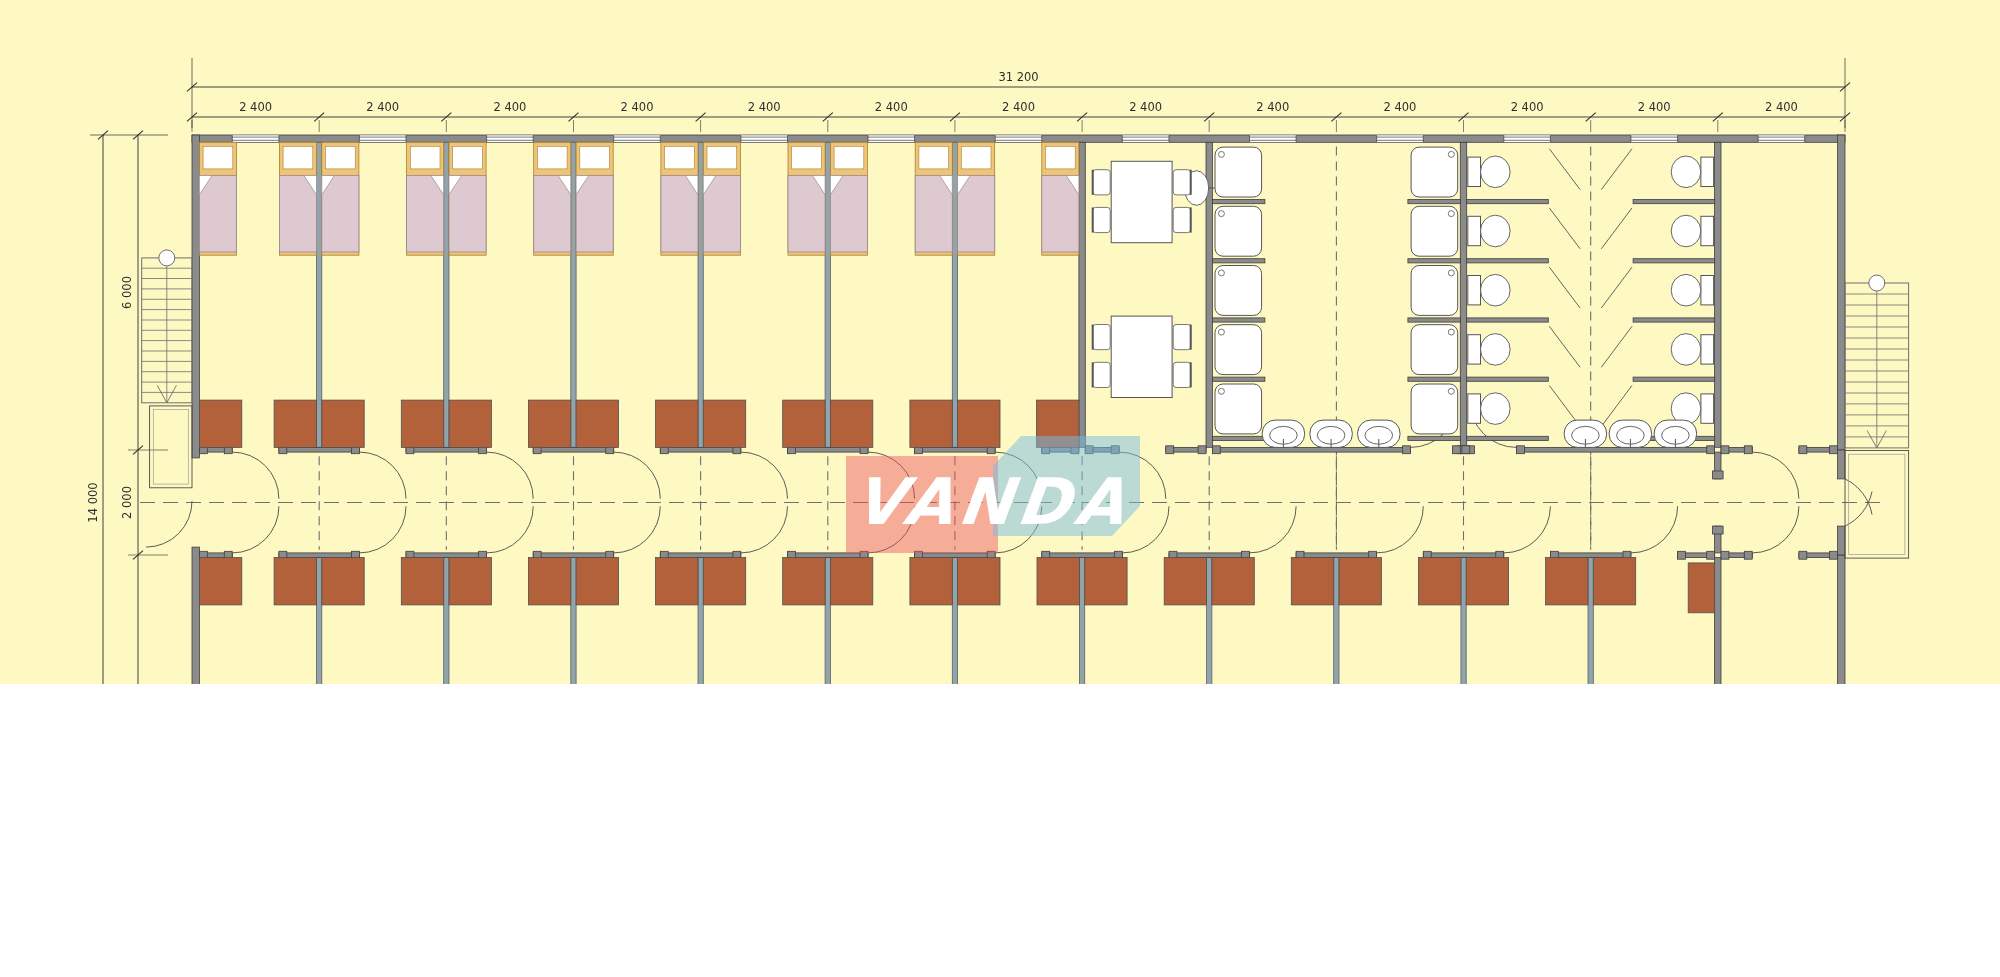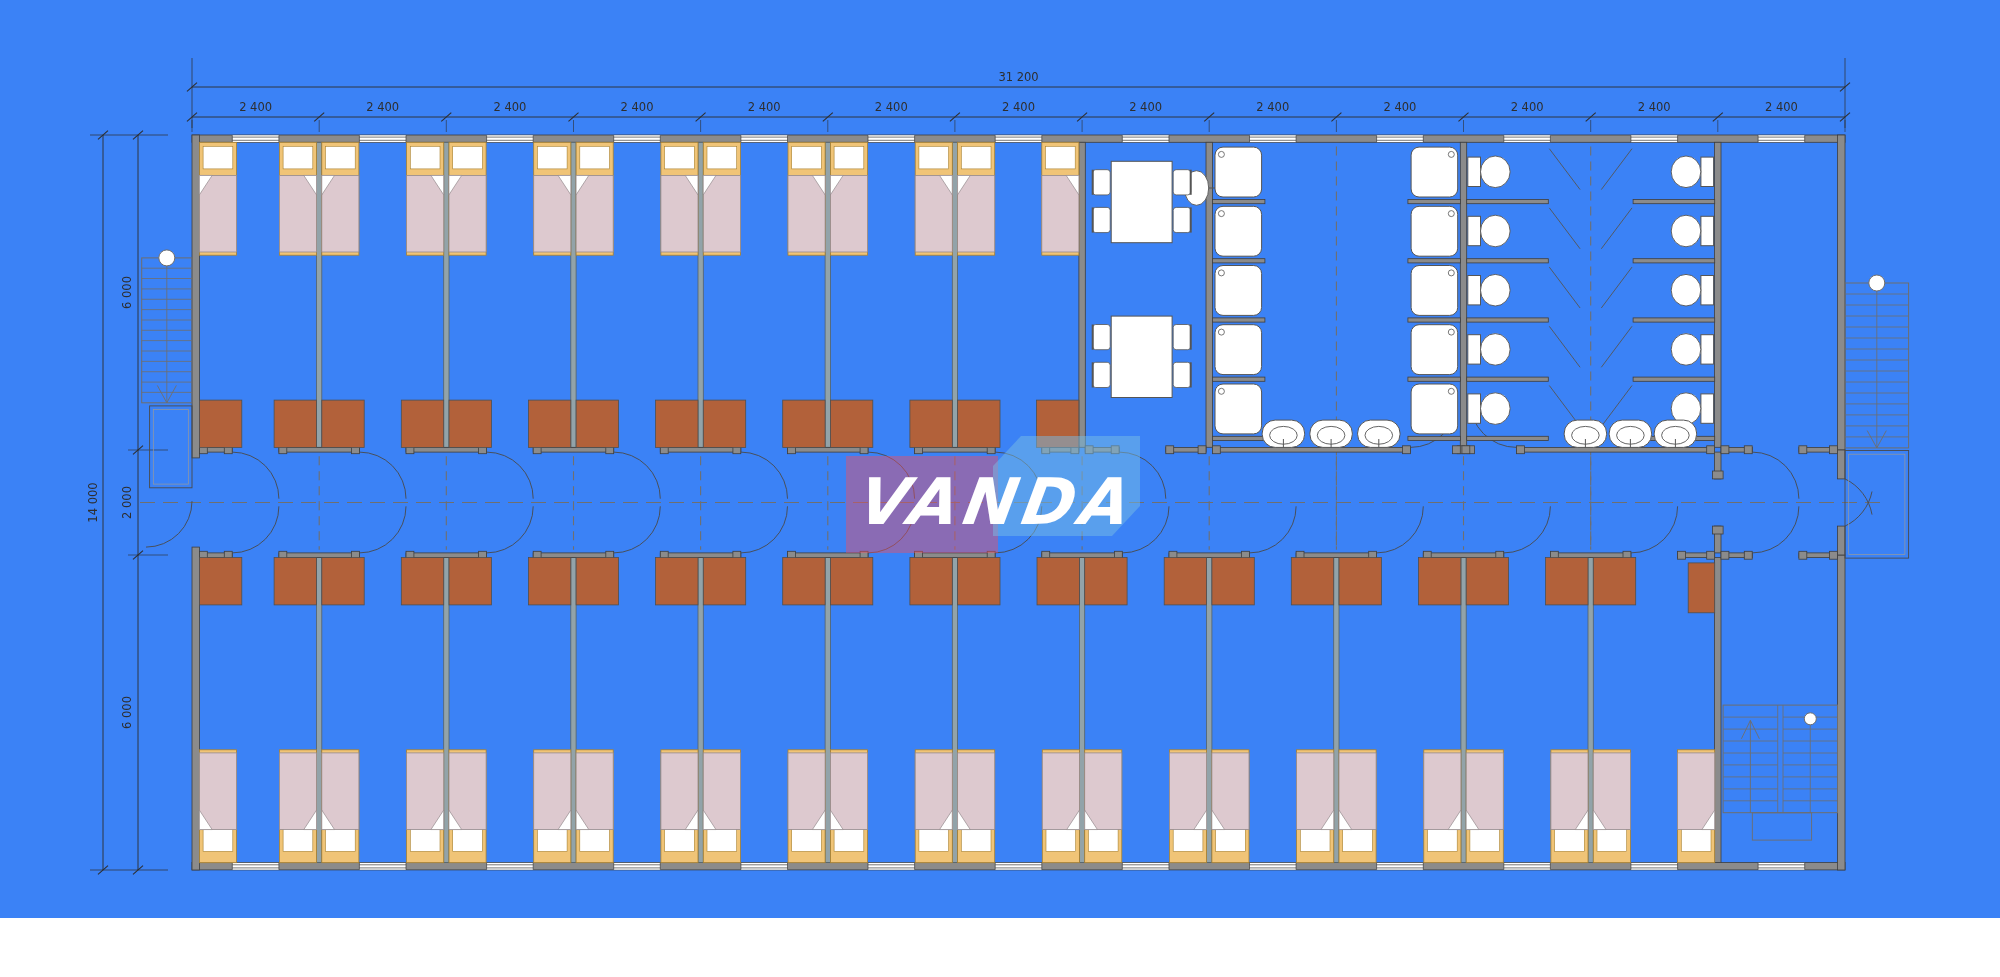--- a/index.html
+++ b/index.html
@@ -1,16 +1,16 @@
 <!DOCTYPE html>
 <html><head>
 <meta charset="utf-8">
 <style>
   html,body{margin:0;padding:0;background:#ffffff;}
-  #stage{position:relative;width:2000px;height:918px;background:#3b82f6;overflow:hidden;
+  #stage{position:relative;width:2000px;height:684px;background:#fef9c3;overflow:hidden;
          font-family:"DejaVu Sans", sans-serif;}
   svg text{font-family:"DejaVu Sans", sans-serif;}
   .logo-text{font-weight:bold;font-style:italic;}
 </style>
 </head>
 <body>
 
 <div id="stage"><svg width="2000" height="977" viewBox="0 0 2000 977">
       <g>
         <line x1="140.0" y1="502.5" x2="1880.0" y2="502.5" stroke="#6f6f6f" stroke-width="1.1" stroke-dasharray="15 8"></line>

